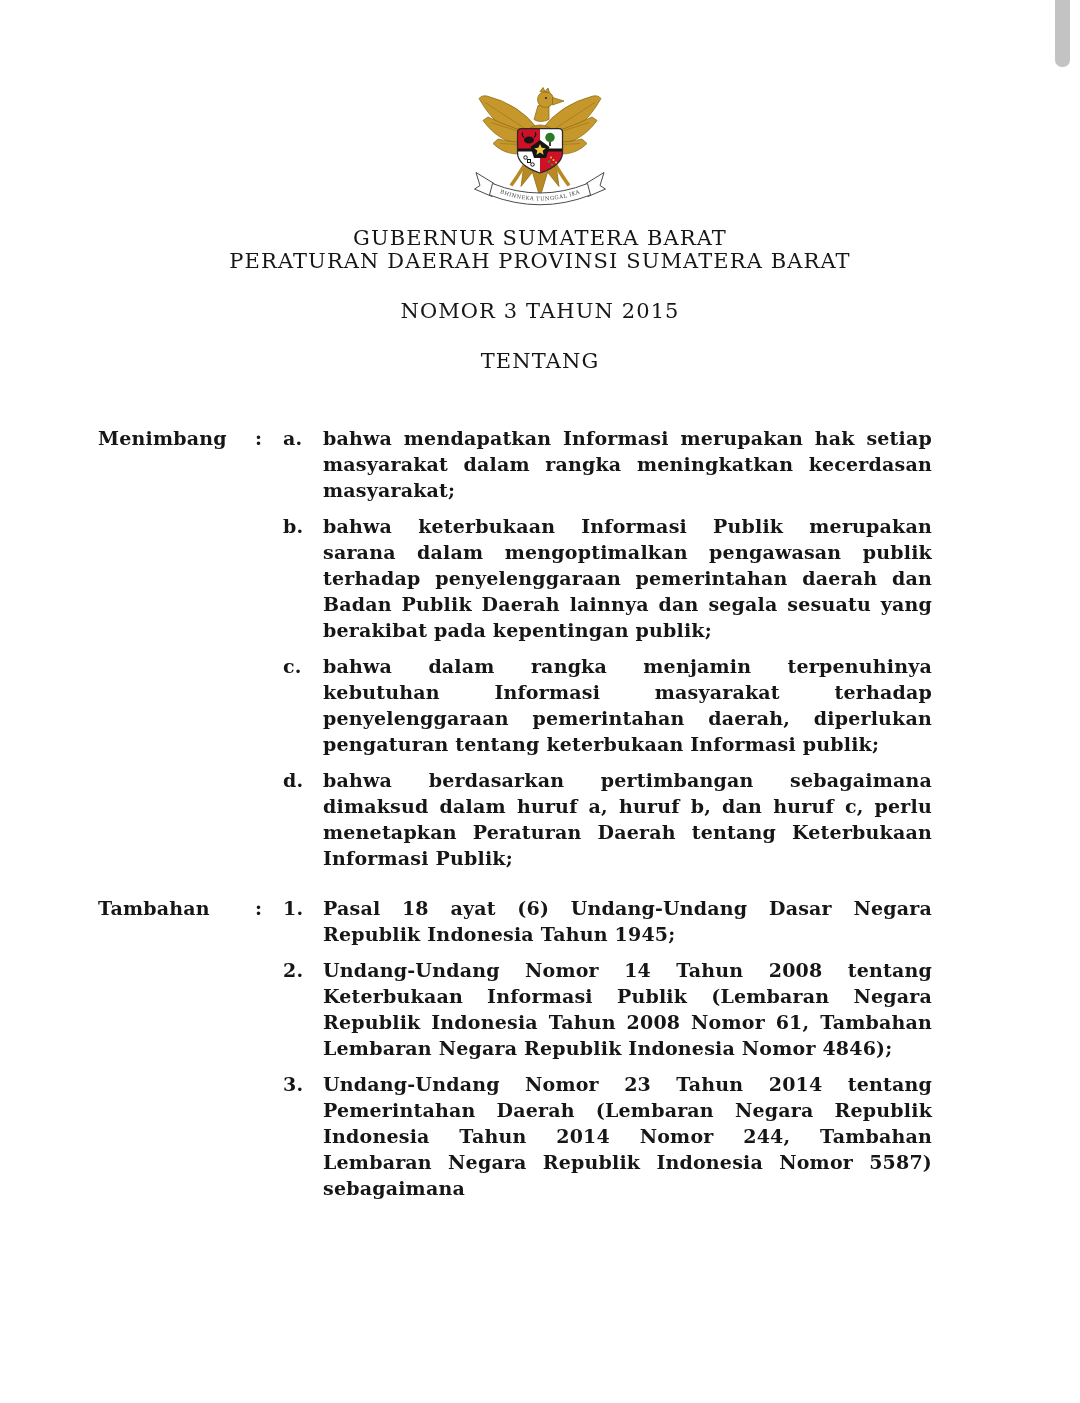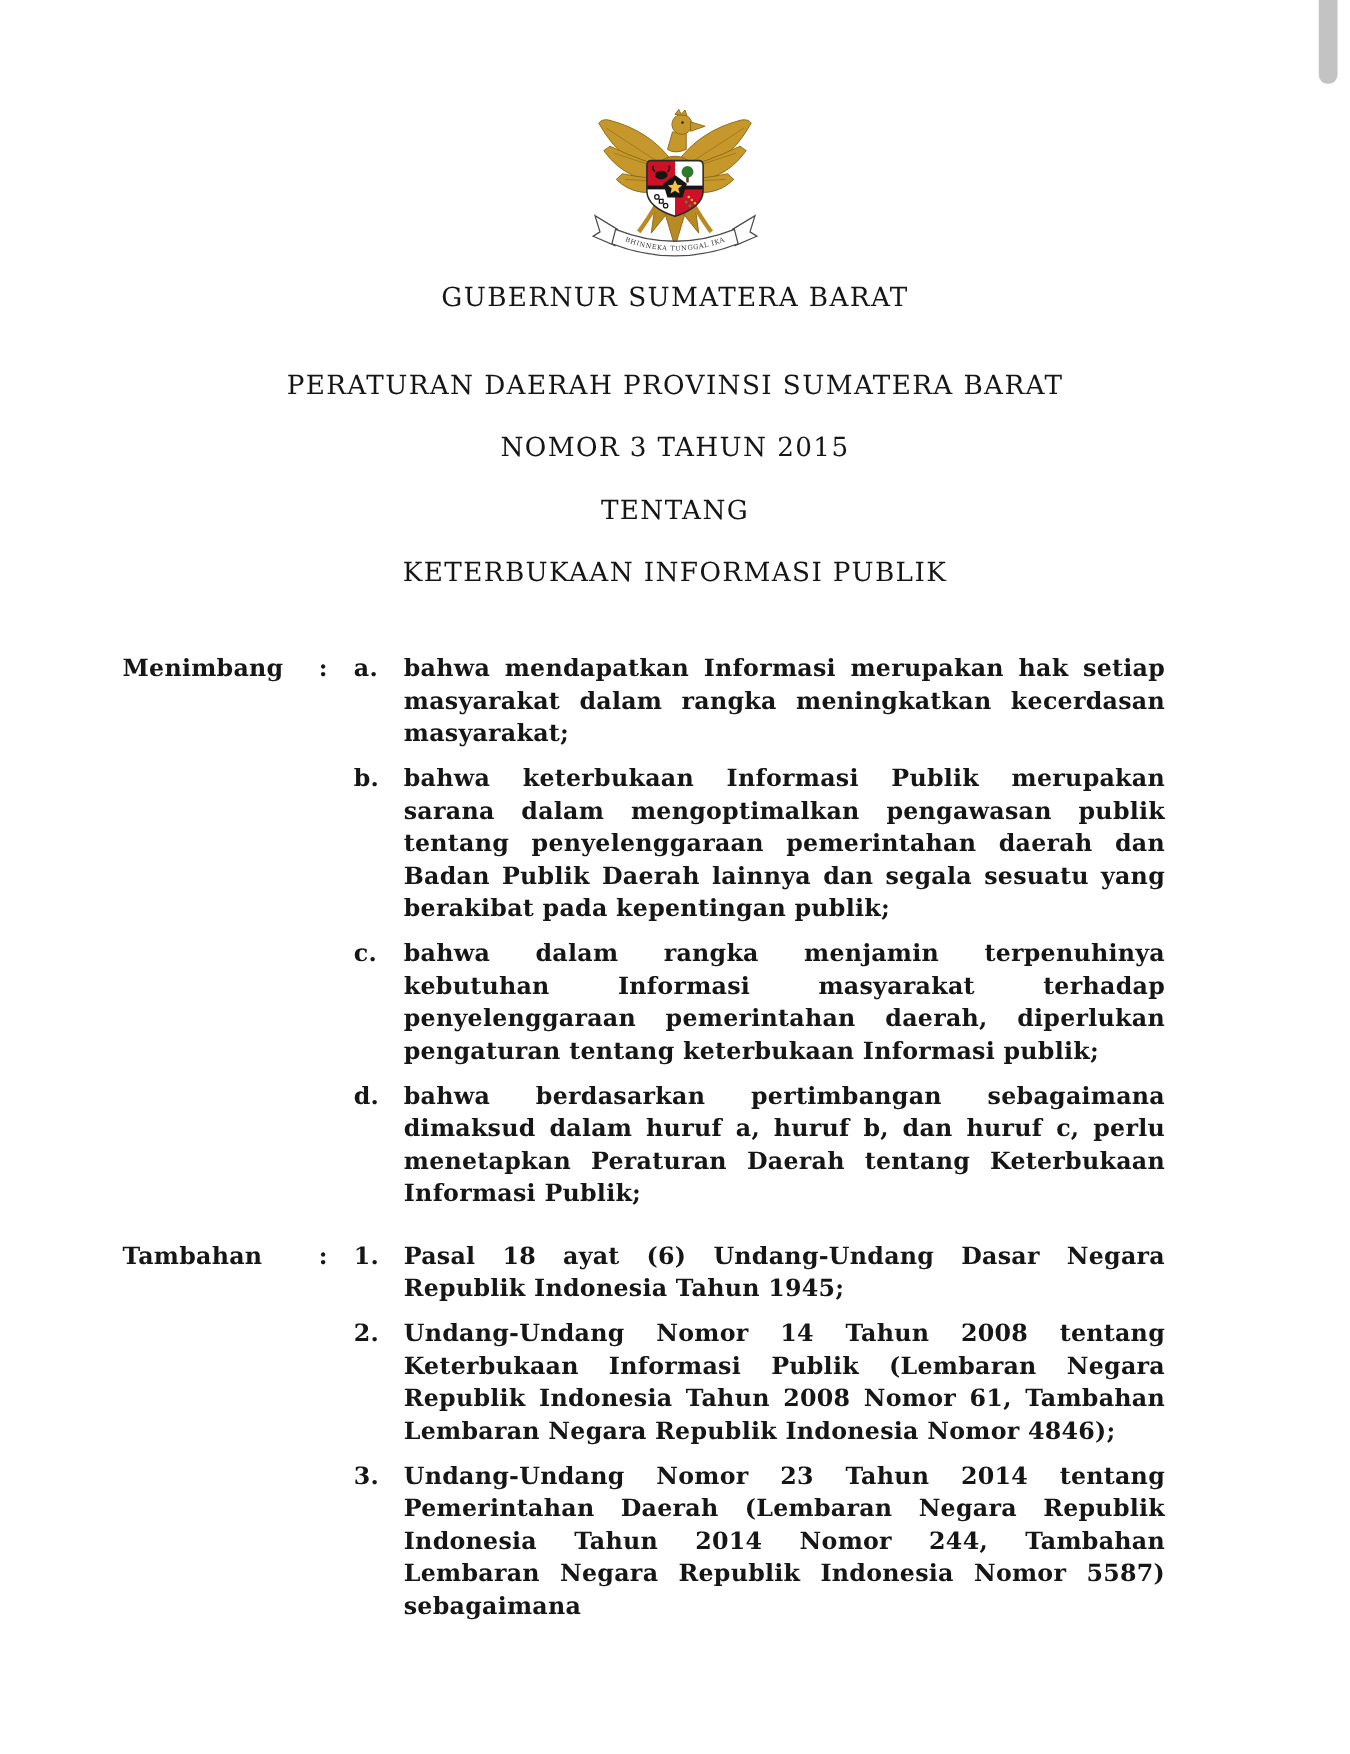--- a/index.html
+++ b/index.html
@@ -28,21 +28,21 @@
     margin: 73px auto 0 auto;
   }
   .center-line {
     text-align: center;
     font-size: 21px;
     line-height: 23px;
     letter-spacing: 1.1px;
     margin: 0;
   }
   .institution { margin-top: 18px; }
-  .doc-title { margin-top: 47px; }
+  .doc-title { }
   .doc-title .t-line { margin: 0 0 27px 0; }
   .doc-title .t-line:last-child { margin-bottom: 0; }
   .body-block {
     margin: 52px 0 0 98px;
     width: 834px;
     font-size: 19px;
     line-height: 26px;
     letter-spacing: 0.2px;
     font-weight: bold;
   }
@@ -149,36 +149,35 @@
       <textPath href="#ribbonTextPath" xlink:href="#ribbonTextPath" startOffset="50%" text-anchor="middle">BHINNEKA TUNGGAL IKA</textPath>
     </text>
   </svg>
 
   <p class="center-line institution">GUBERNUR SUMATERA BARAT</p>
 
   <div class="doc-title">
     <p class="center-line t-line">PERATURAN DAERAH PROVINSI SUMATERA BARAT</p>
     <p class="center-line t-line">NOMOR 3 TAHUN 2015</p>
     <p class="center-line t-line">TENTANG</p>
-    <p class="center-line t-line">KETERBUKAAN INFORMASI PUBLIK</p>
   </div>
 
   <div class="body-block">
 
     <div class="section-row">
       <div class="row-label">Menimbang</div>
       <div class="row-colon">:</div>
       <div class="row-items">
         <div class="item">
           <div class="item-marker">a.</div>
           <div class="item-text">bahwa mendapatkan Informasi merupakan hak setiap masyarakat dalam rangka meningkatkan kecerdasan masyarakat;</div>
         </div>
         <div class="item">
           <div class="item-marker">b.</div>
-          <div class="item-text">bahwa keterbukaan Informasi Publik merupakan sarana dalam mengoptimalkan pengawasan publik tentang penyelenggaraan pemerintahan daerah dan Badan Publik Daerah lainnya dan segala sesuatu yang berakibat pada kepentingan publik;</div>
+          <div class="item-text">bahwa keterbukaan Informasi Publik merupakan sarana dalam mengoptimalkan pengawasan publik terhadap penyelenggaraan pemerintahan daerah dan Badan Publik Daerah lainnya dan segala sesuatu yang berakibat pada kepentingan publik;</div>
         </div>
         <div class="item">
           <div class="item-marker">c.</div>
           <div class="item-text">bahwa dalam rangka menjamin terpenuhinya kebutuhan Informasi masyarakat terhadap penyelenggaraan pemerintahan daerah, diperlukan pengaturan tentang keterbukaan Informasi publik;</div>
         </div>
         <div class="item">
           <div class="item-marker">d.</div>
           <div class="item-text">bahwa berdasarkan pertimbangan sebagaimana dimaksud dalam huruf a, huruf b, dan huruf c, perlu menetapkan Peraturan Daerah tentang Keterbukaan Informasi Publik;</div>
         </div>
       </div>

